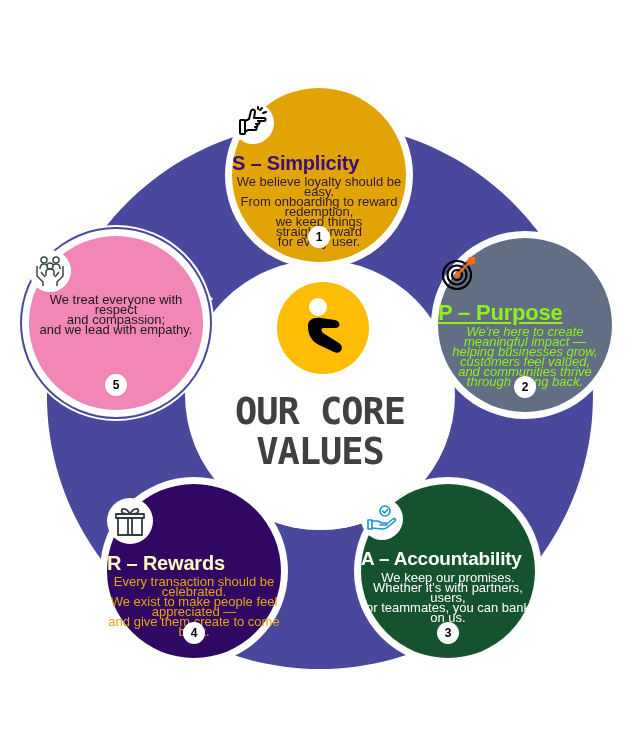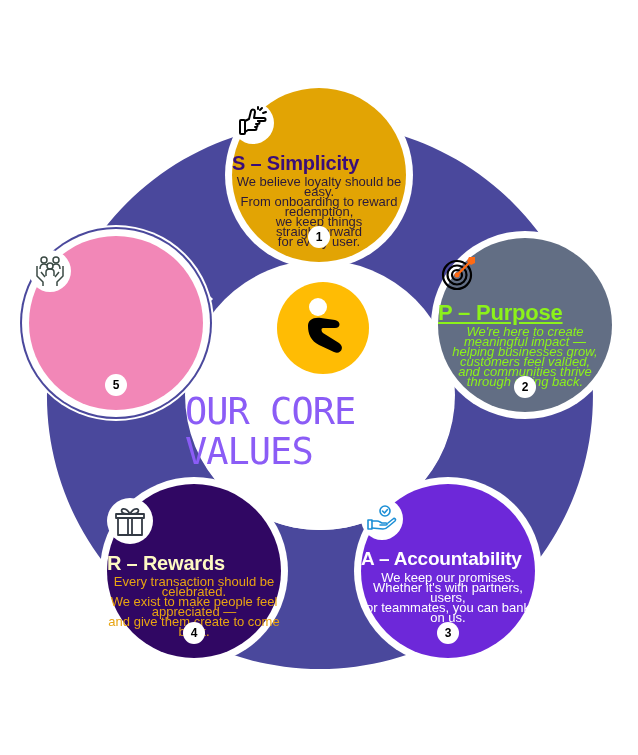--- a/index.html
+++ b/index.html
@@ -18,22 +18,22 @@
   .v-title { font-weight:bold; font-size:20px; line-height:22px; margin-top:8px; white-space:nowrap; letter-spacing:-0.2px; }
   .v-desc { font-size:13px; line-height:10px; margin-top:3px; white-space:pre-line; }
   .num-badge {
     position:absolute; bottom:14px; left:50%; transform:translateX(-50%);
     width:22px; height:22px; border-radius:50%; background:#ffffff; color:#000;
     font-weight:bold; font-size:12px; line-height:22px; text-align:center;
   }
   .center-disc { position:absolute; left:185px; top:260px; width:270px; height:270px; border-radius:50%; background:#ffffff; }
   .logo { position:absolute; left:277px; top:282px; width:92px; height:92px; border-radius:50%; background:#FFBC04; }
   .center-title {
-    position:absolute; left:185px; top:392px; width:270px; text-align:left;
-    font-family:"DejaVu Sans Mono", monospace; font-weight:normal; color:#8b5cf6;
+    position:absolute; left:185px; top:392px; width:270px; text-align:center;
+    font-family:"DejaVu Sans Mono", monospace; font-weight:bold; color:#404040;
     font-size:37px; line-height:40px; letter-spacing:-1px;
   }
 </style>
 </head>
 <body>
 
 <div id="stage">
 
   <svg class="ring" width="638" height="755" viewBox="0 0 638 755">
     <path d="M320 123 A273 273 0 1 1 319.9 123 Z M320 262 A134 134 0 1 0 320.1 262 Z" fill="#4A489C" fill-rule="evenodd"></path>
@@ -85,21 +85,21 @@
         <path d="M30 4 L36 4 L36 10 L32 12 L28 8 Z" fill="#FF6A13"></path>
       </svg>
     </div>
     <div class="v-title" style="color:#8CF21A; font-size:22px;text-decoration:underline;">P – Purpose</div>
     <div class="v-desc" style="color:#8CF21A; font-size:13px;font-style:italic;">We're here to create meaningful impact —
 helping businesses grow, customers feel valued,
 and communities thrive through giving back.</div>
     <div class="num-badge">2</div>
   </div>
 
-  <div class="value-circle" style="left:361px; top:484px; background:#6d28d9;">
+  <div class="value-circle" style="left:361px; top:484px; background:#14532d;">
     <div class="icon-disc" style="margin-top:14px;">
       <svg width="34" height="34" viewBox="0 0 34 34" fill="none" stroke="#1C8FD6" stroke-width="1.6" stroke-linejoin="round" stroke-linecap="round">
         <circle cx="20" cy="9" r="5"></circle>
         <path d="M17.5 9 L19.5 11 L22.5 7.5"></path>
         <rect x="3" y="18" width="4" height="9"></rect>
         <path d="M7 19 L12 19 C14 19 15 20 17 21 L21 21 C22.5 21 22.5 23 21 23 L15 23"></path>
         <path d="M7 26 L18 27 C20 27 22 26 24 24 L30 19 C31.5 17.5 29.5 15.5 28 17 L23 21"></path>
       </svg>
     </div>
     <div class="v-title" style="color:#FFFFFF; font-size:19px;">A – Accountability</div>
@@ -131,16 +131,19 @@
         <circle cx="11" cy="6" r="3"></circle>
         <circle cx="23" cy="6" r="3"></circle>
         <circle cx="17" cy="12" r="3"></circle>
         <path d="M7 15 C7 11 9 10 11 10 C12 10 13 10.5 14 11"></path>
         <path d="M27 15 C27 11 25 10 23 10 C22 10 21 10.5 20 11"></path>
         <path d="M13 22 L13 18 C13 16 15 15 17 15 C19 15 21 16 21 18 L21 22"></path>
         <path d="M4 12 L4 22 L10 28 L10 32 M30 12 L30 22 L24 28 L24 32"></path>
         <path d="M8 18 L12 23 M26 18 L22 23"></path>
       </svg>
     </div>
+    <div class="v-desc" style="color:#1A1A1A;">We treat everyone with respect
+and compassion;
+and we lead with empathy.</div>
     <div class="num-badge">5</div>
   </div>
 
 </div>
 
 </body></html>

